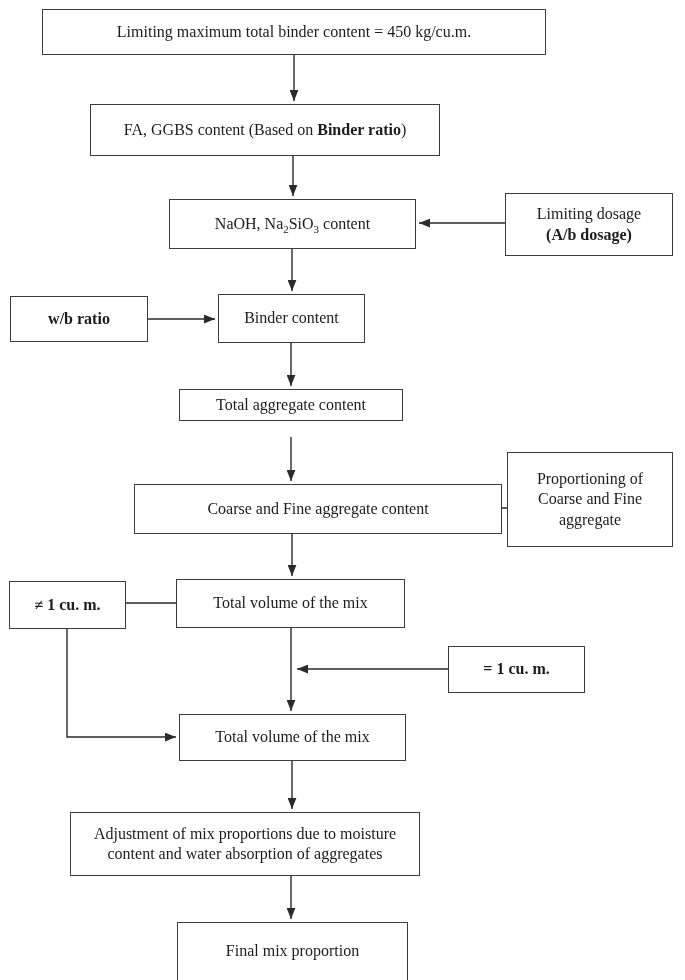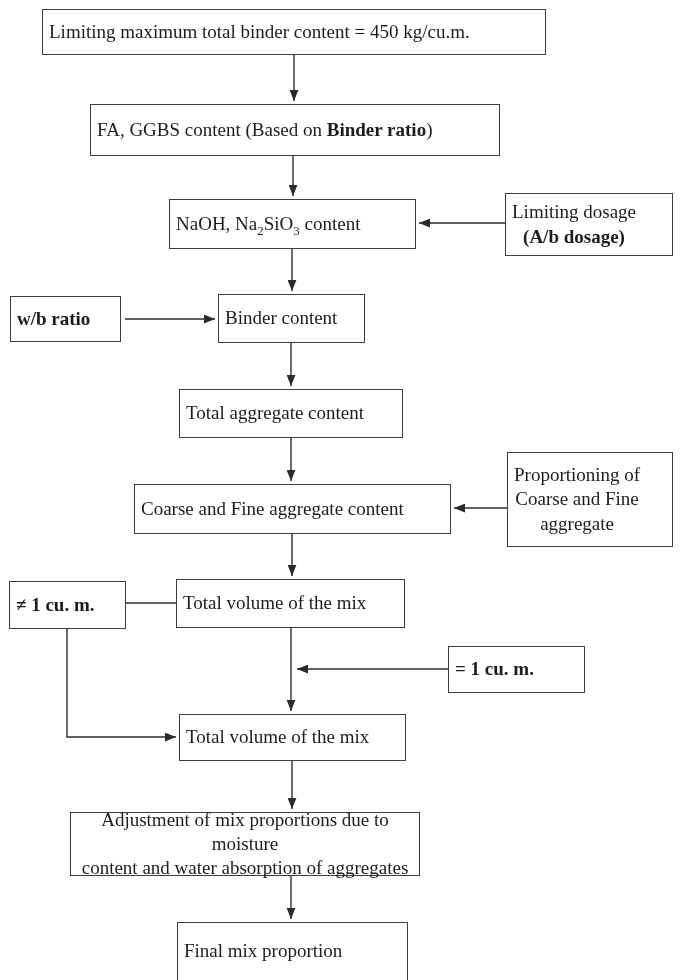--- a/index.html
+++ b/index.html
@@ -30,22 +30,23 @@
     fill: none;
   }
   .wires .head { fill: var(--line); }
   .node {
     position: absolute;
     box-sizing: border-box;
     border: 1.5px solid var(--border);
     background: var(--background);
     display: flex;
     align-items: center;
+    justify-content: center;
     text-align: center;
-    font-size: 19px;
+    font-size: 16px;
     line-height: 1.28;
     padding: 2px 6px;
   }
   .node.bold { font-weight: bold; }
   .node sub { font-size: 0.68em; line-height: 0; }
   .node b { font-weight: bold; }
 </style>
 </head>
 <body>
 
@@ -71,48 +72,48 @@
     <line x1="448" y1="669" x2="297" y2="669" marker-end="url(#ah)"></line>
     <polyline points="67,629 67,737 176,737" marker-end="url(#ah)"></polyline>
     <line x1="292" y1="761" x2="292" y2="809" marker-end="url(#ah)"></line>
     <line x1="291" y1="876" x2="291" y2="919" marker-end="url(#ah)"></line>
   </svg>
 
   <div class="node" style="left:42px; top:9px; width:504px; height:46px">
     <span>Limiting maximum total binder content = 450 kg/cu.m.</span>
   </div>
 
-  <div class="node" style="left:90px; top:104px; width:410px; height:52px">
+  <div class="node" style="left:90px; top:104px; width:350px; height:52px">
     <span><span>FA, GGBS content (Based on </span><b>Binder ratio</b><span>)</span></span>
   </div>
 
   <div class="node" style="left:169px; top:199px; width:247px; height:50px">
     <span><span>NaOH, Na</span><sub>2</sub><span>SiO</span><sub>3</sub><span> content</span></span>
   </div>
 
   <div class="node" style="left:505px; top:193px; width:168px; height:63px">
     <span>
       <span style="display:block">Limiting dosage</span>
       <b style="display:block">(A/b dosage)</b>
     </span>
   </div>
 
-  <div class="node bold" style="left:10px; top:296px; width:111px; height:46px">
+  <div class="node bold" style="left:10px; top:296px; width:138px; height:46px">
     <span>w/b ratio</span>
   </div>
 
   <div class="node" style="left:218px; top:294px; width:147px; height:49px">
     <span>Binder content</span>
   </div>
 
-  <div class="node" style="left:179px; top:389px; width:224px; height:49px">
+  <div class="node" style="left:179px; top:389px; width:224px; height:32px">
     <span>Total aggregate content</span>
   </div>
 
-  <div class="node" style="left:134px; top:484px; width:317px; height:50px">
+  <div class="node" style="left:134px; top:484px; width:368px; height:50px">
     <span>Coarse and Fine aggregate content</span>
   </div>
 
   <div class="node" style="left:507px; top:452px; width:166px; height:95px">
     <span>
       <span style="display:block">Proportioning of</span>
       <span style="display:block">Coarse and Fine</span>
       <span style="display:block">aggregate</span>
     </span>
   </div>

